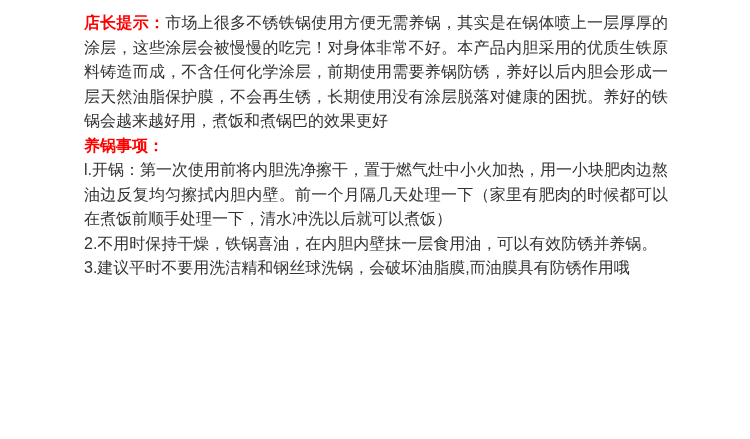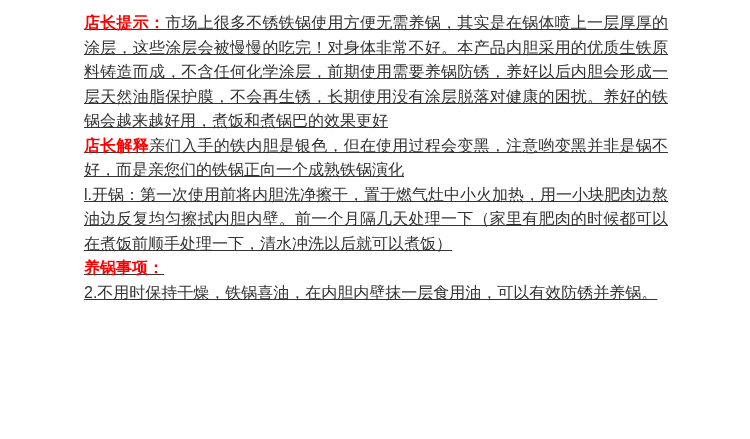--- a/index.html
+++ b/index.html
@@ -17,44 +17,43 @@
   }
   .content {
     width: 584px;
     margin: 11px 0 0 84px;
     font-size: 16px;
     line-height: 24.5px;
     color: #333333;
     letter-spacing: 0;
     text-align: justify;
     text-justify: inter-ideograph;
-    text-decoration: underline;
   }
   .content p {
     margin: 0;
     padding: 0;
   }
   .red-label {
     color: #ff0000;
     font-weight: bold;
   }
 </style>
 </head>
 <body>
 
 <div class="page">
   <div class="content">
 
     <p><span class="red-label">店长提示：</span><span>市场上很多不锈铁锅使用方便无需养锅，其实是在锅体喷上一层厚厚的涂层，这些涂层会被慢慢的吃完！对身体非常不好。本产品内胆采用的优质生铁原料铸造而成，不含任何化学涂层，前期使用需要养锅防锈，养好以后内胆会形成一层天然油脂保护膜，不会再生锈，长期使用没有涂层脱落对健康的困扰。养好的铁锅会越来越好用，煮饭和煮锅巴的效果更好</span></p>
 
-    <p><span class="red-label">店长解释</span><span>亲们入手的铁内胆是银色，但在使用过程会变黑，注意哟变黑并非是锅不好，而是亲您们的铁锅正向一个成熟铁锅演化</span></p>
 
 
 
+    <p><span class="red-label">养锅事项：</span></p>
+
     <p><span>l.开锅：第一次使用前将内胆洗净擦干，置于燃气灶中小火加热，用一小块肥肉边熬油边反复均匀擦拭内胆内壁。前一个月隔几天处理一下（家里有肥肉的时候都可以在煮饭前顺手处理一下，清水冲洗以后就可以煮饭）</span></p>
-
-    <p><span class="red-label">养锅事项：</span></p>
 
     <p><span>2.不用时保持干燥，铁锅喜油，在内胆内壁抹一层食用油，可以有效防锈并养锅。</span></p>
 
+    <p><span>3.建议平时不要用洗洁精和钢丝球洗锅，会破坏油脂膜,而油膜具有防锈作用哦</span></p>
 
   </div>
 </div>
 
 </body></html>

